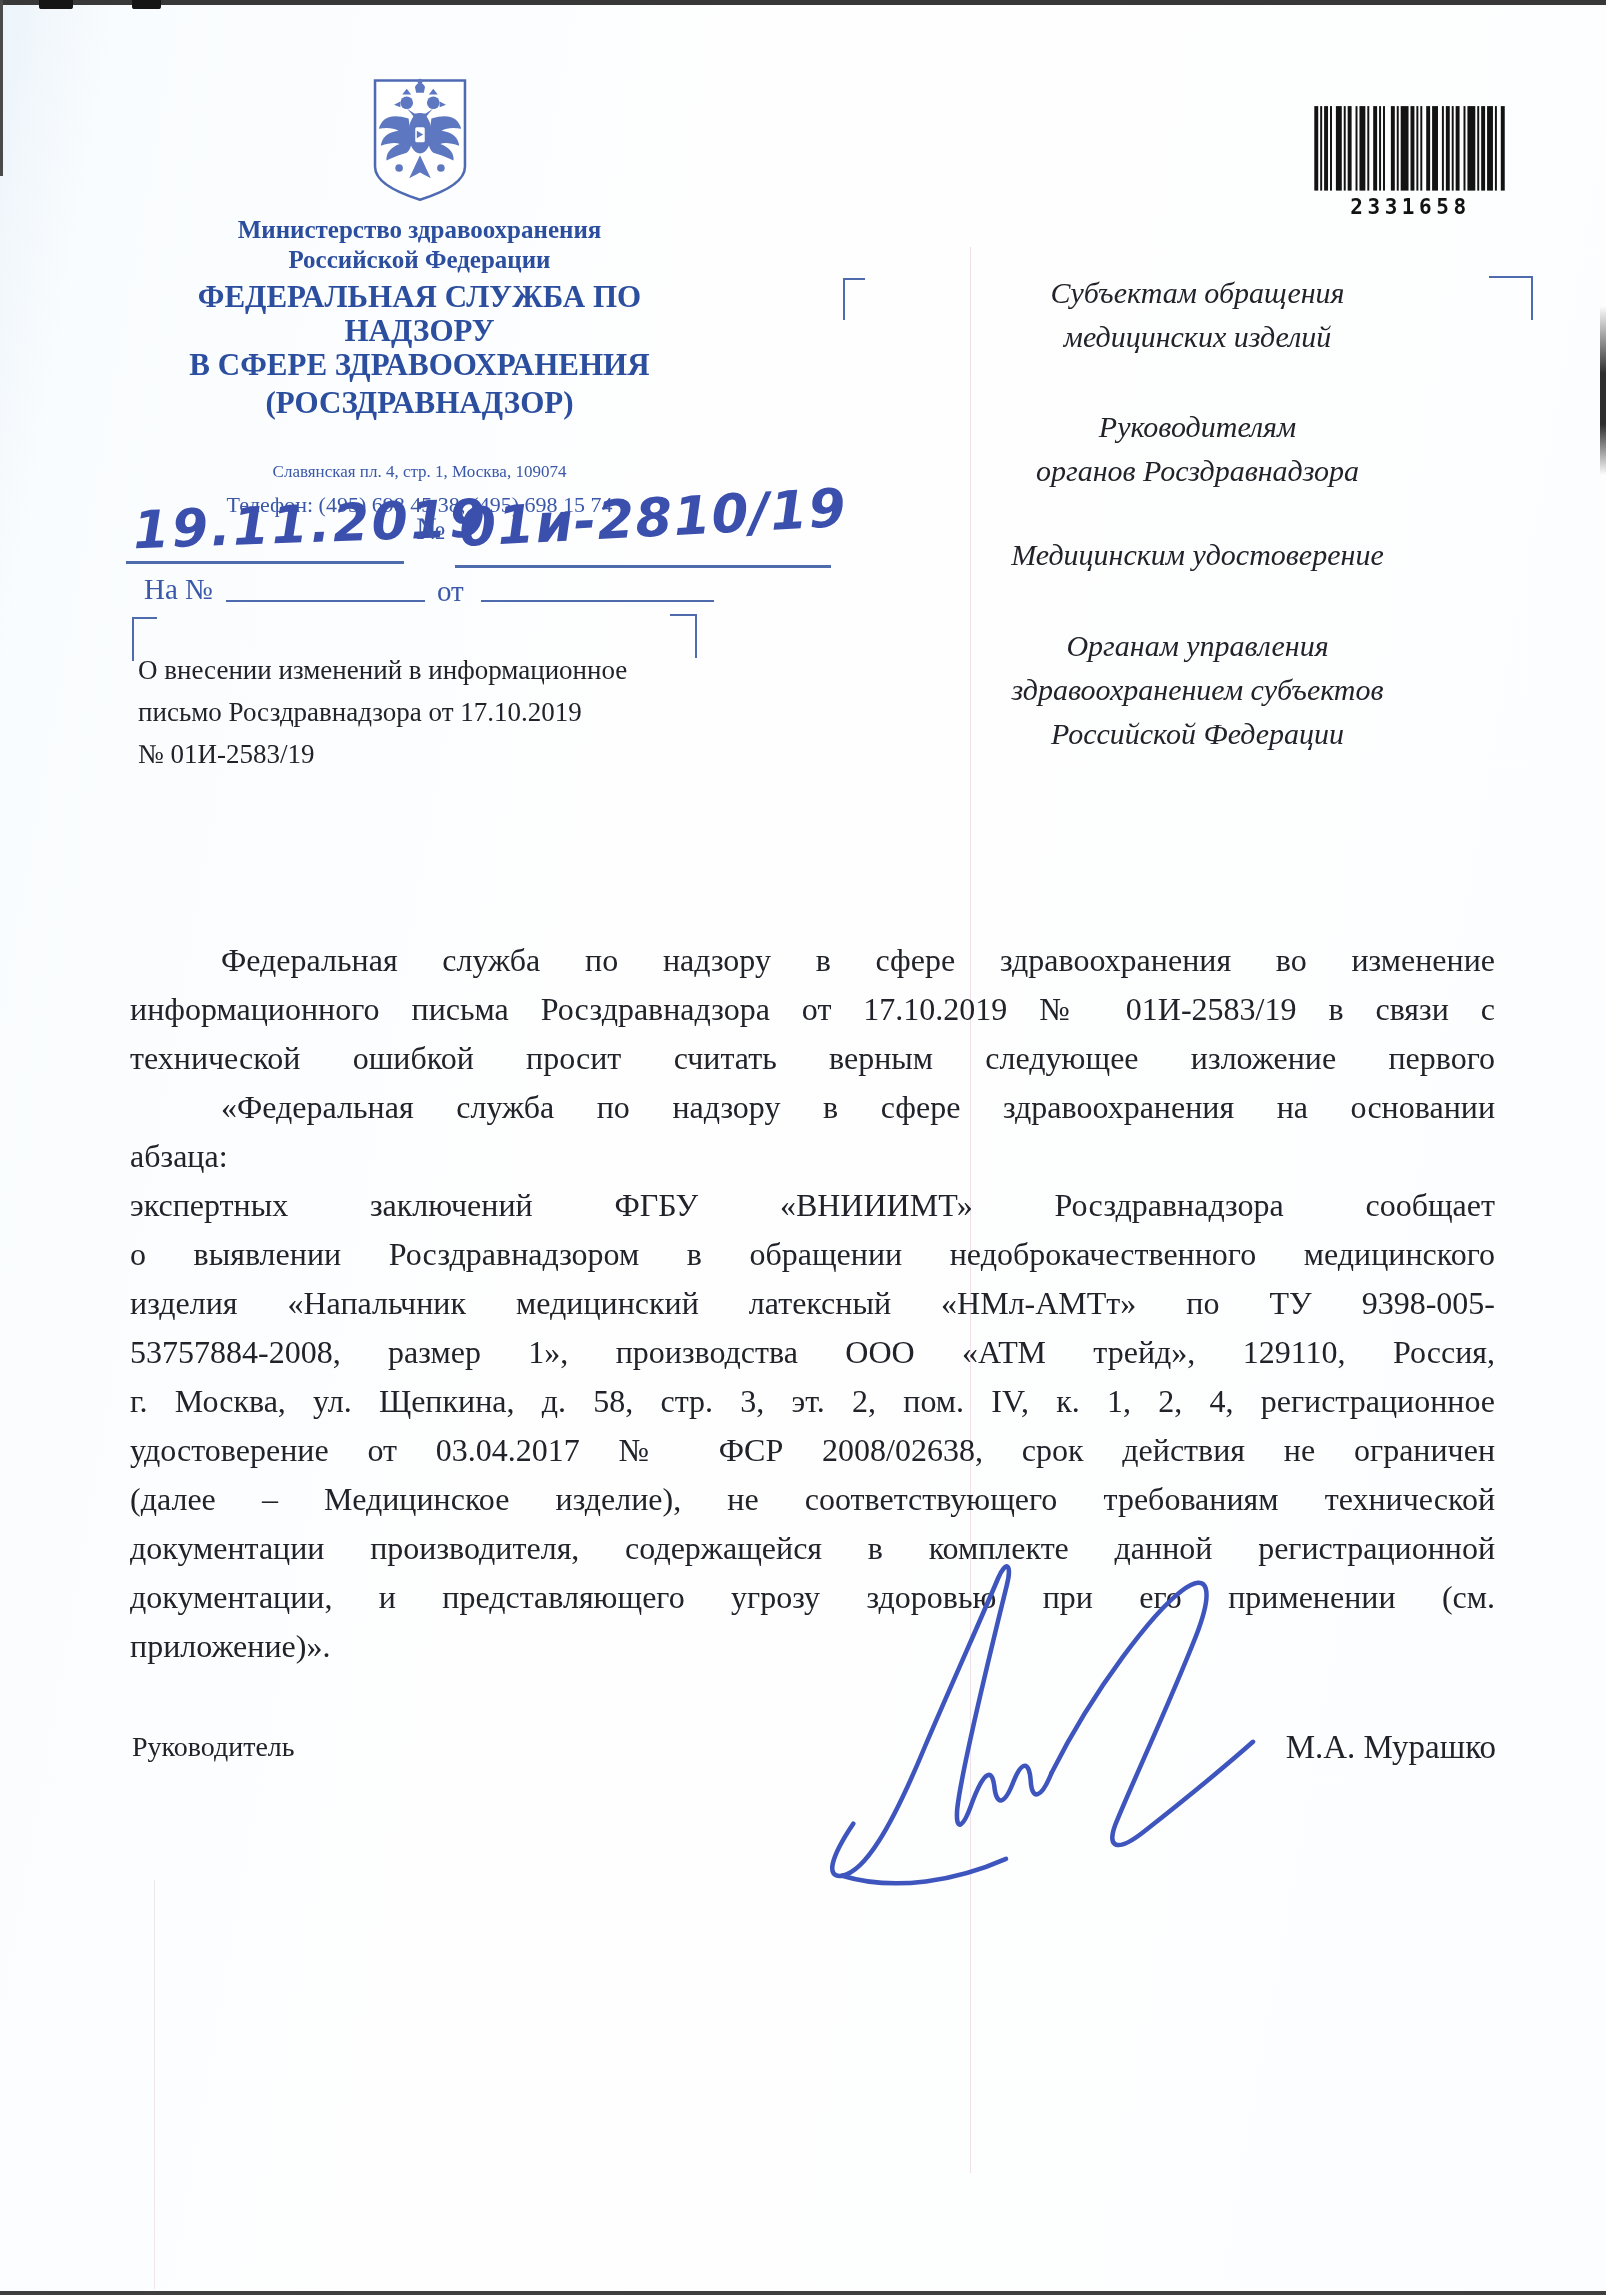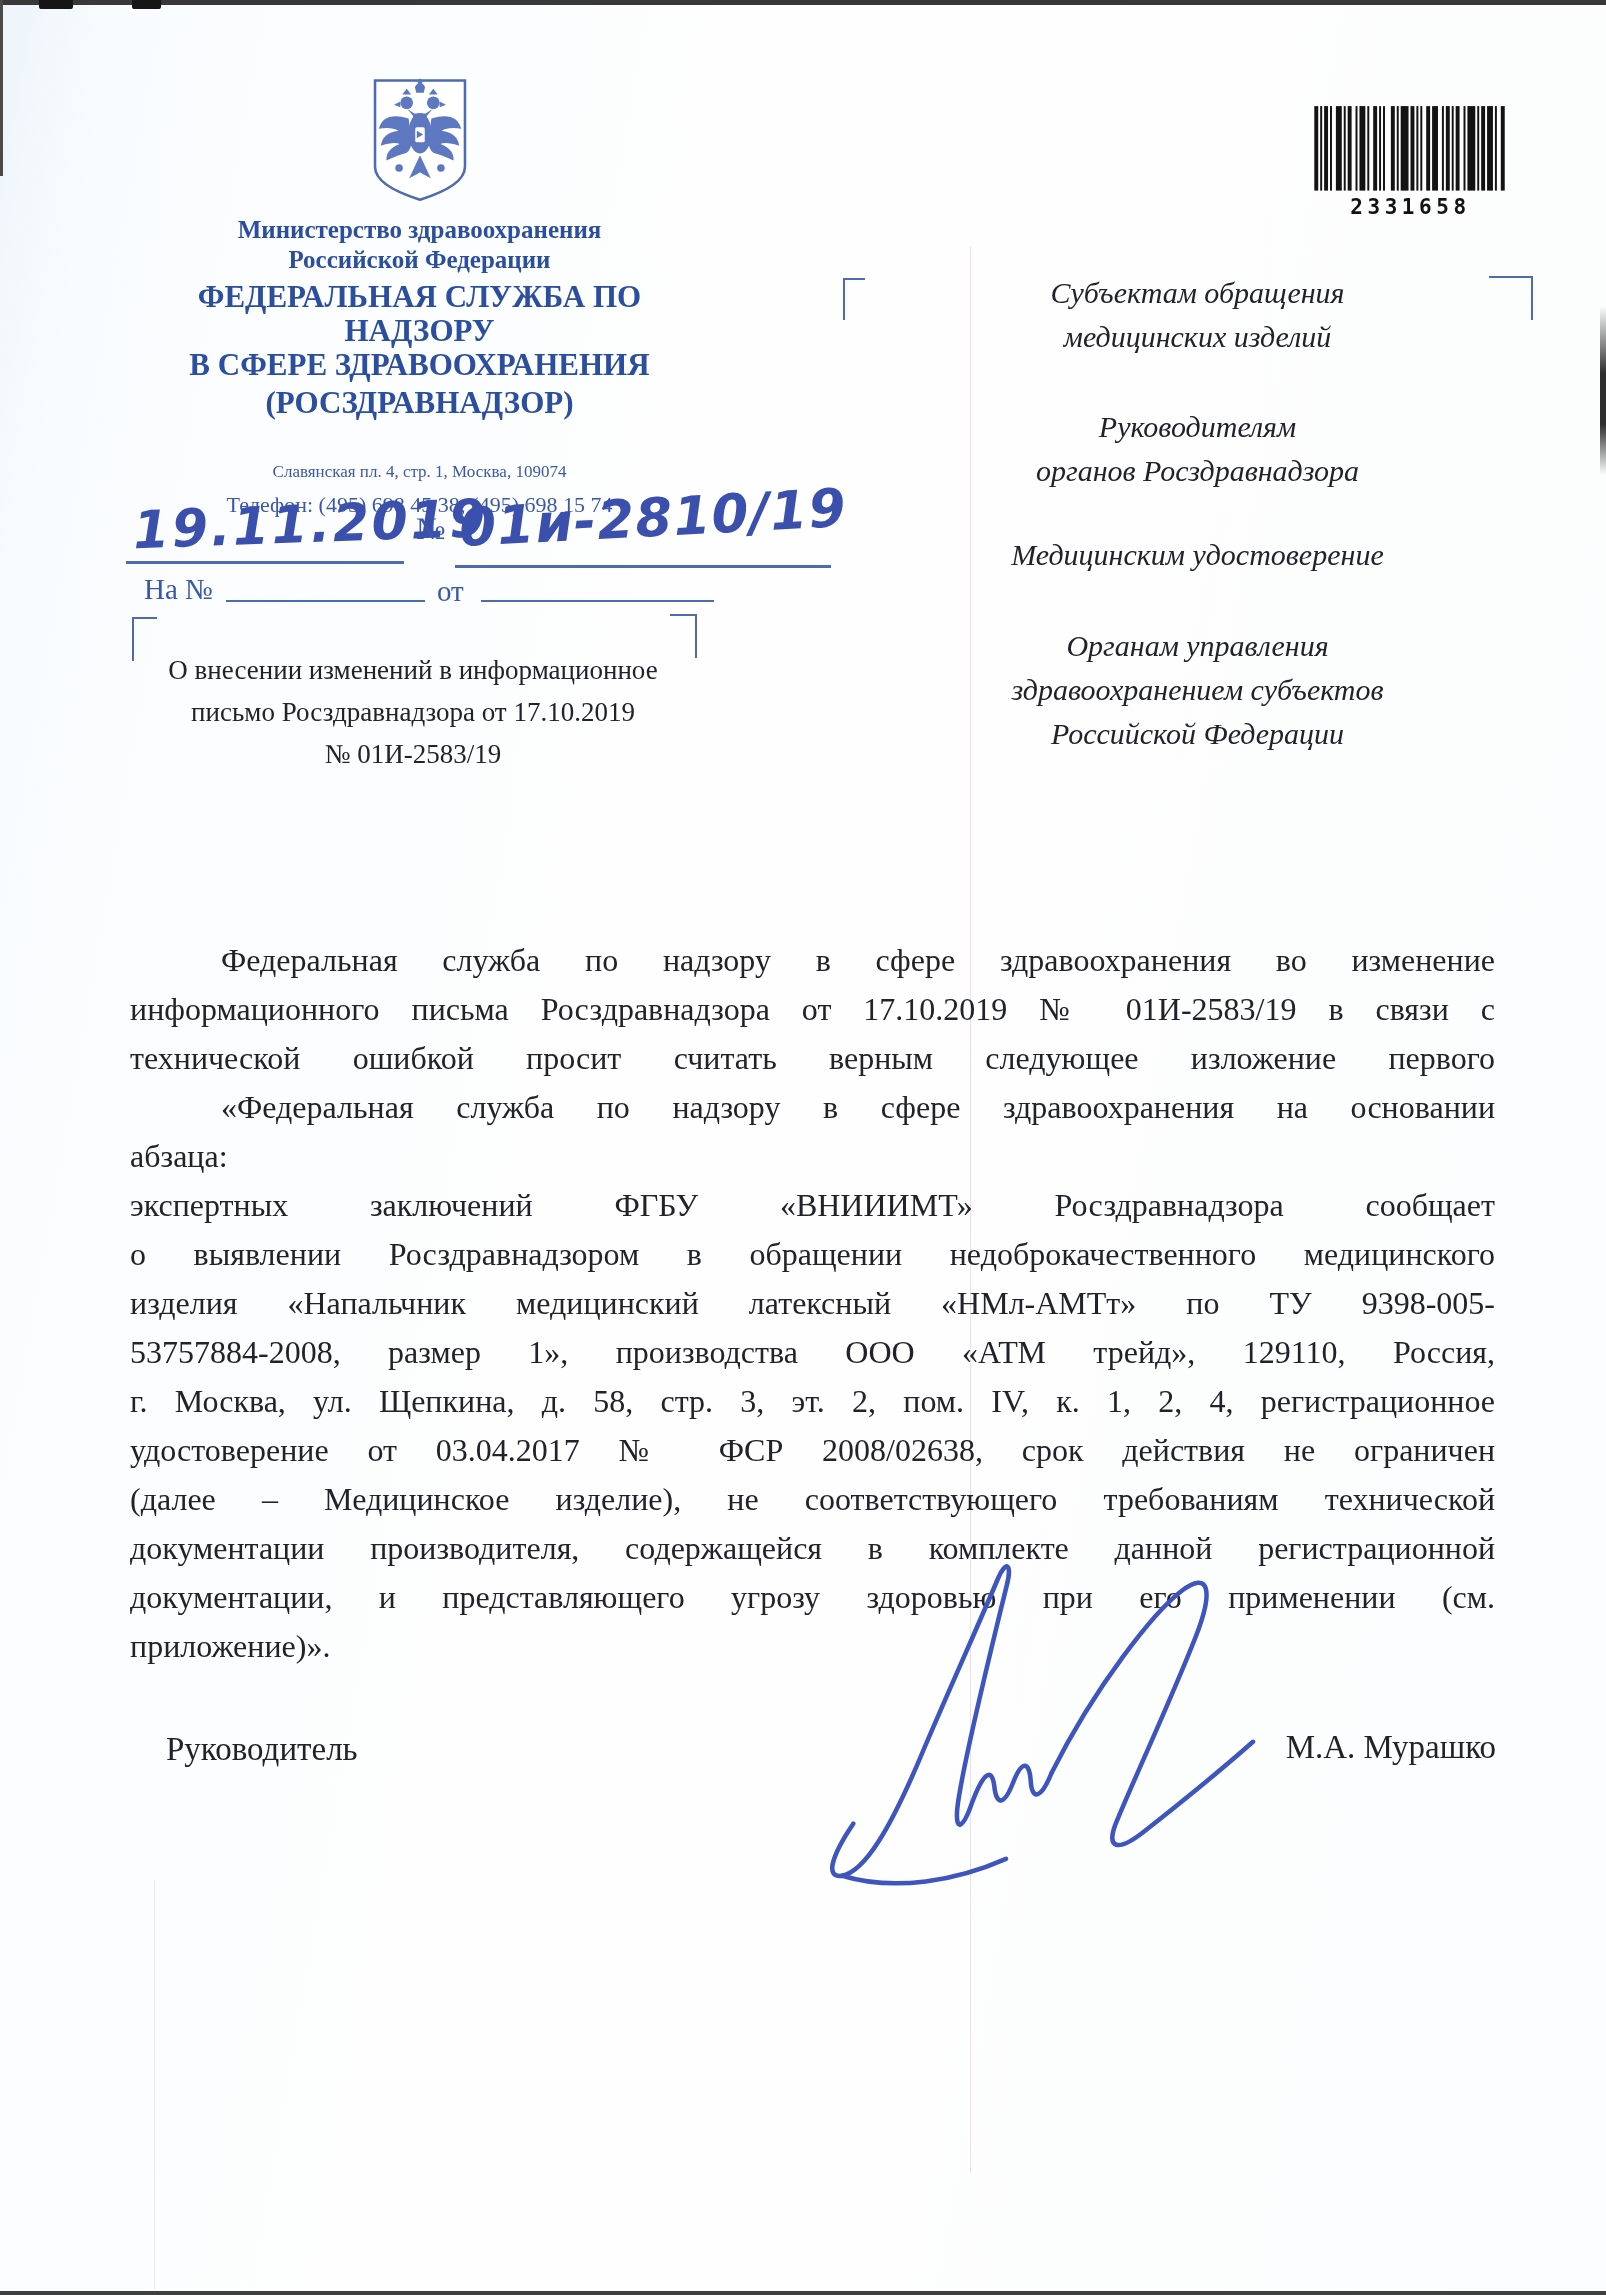--- a/index.html
+++ b/index.html
@@ -44,21 +44,21 @@
   .rule-ot{left:481px;top:600px;width:233px;height:2px;}
 
   
   .corner{position:absolute;border:0 solid var(--bracket);}
   .subj-left{left:132px;top:617px;width:23.4px;height:42px;border-top-width:2.6px;border-left-width:2.6px;}
   .subj-right{left:670px;top:614px;width:25px;height:42px;border-top-width:2.6px;border-right-width:2.6px;}
   .rcpt-left{left:843px;top:278px;width:19.5px;height:40px;border-top-width:2.6px;border-left-width:2.6px;}
   .rcpt-right{left:1489px;top:276px;width:42px;height:42px;border-top-width:2.6px;border-right-width:2.6px;}
 
   
-  .subject{position:absolute;left:138px;top:649px;width:550px;text-align:center;
+  .subject{position:absolute;left:138px;top:649px;width:550px;text-align:left;
            font-size:27px;line-height:42px;color:var(--text);}
 
   
   .barcode{position:absolute;left:1313px;top:106px;width:195px;text-align:center;}
   .barcode-num{font-family:"DejaVu Sans Mono", monospace;font-size:21px;font-weight:bold;
                letter-spacing:4.6px;color:#121212;margin-top:1.3px;}
 
   
   .recipients{position:absolute;left:898px;top:259px;width:599px;text-align:center;
               font-size:30px;line-height:44px;color:var(--text);}
@@ -66,21 +66,21 @@
   .gap-a{margin-bottom:46px;} .gap-b{margin-bottom:40px;} .gap-c{margin-bottom:47px;}
 
   
   .body-text{position:absolute;left:130px;top:936px;width:1365px;
              font-size:32px;color:var(--text);}
   .bline{line-height:49px;text-align:justify;text-align-last:justify;}
   .bline.lastline{text-align-last:left;}
   .bline.indent{text-indent:91px;}
 
   
-  .signer-title{position:absolute;left:132px;top:1731px;font-size:33px;color:var(--text);margin-left:34px;}
+  .signer-title{position:absolute;left:132px;top:1731px;font-size:28px;color:var(--text);}
   .signer-name{position:absolute;left:1171px;top:1729px;width:325px;text-align:right;
                font-size:33px;color:var(--text);}
   .signature{position:absolute;left:791px;top:1552px;}
 </style>
 </head>
 <body>
 
 <div class="page">
 
   <div class="scan-top"></div>

